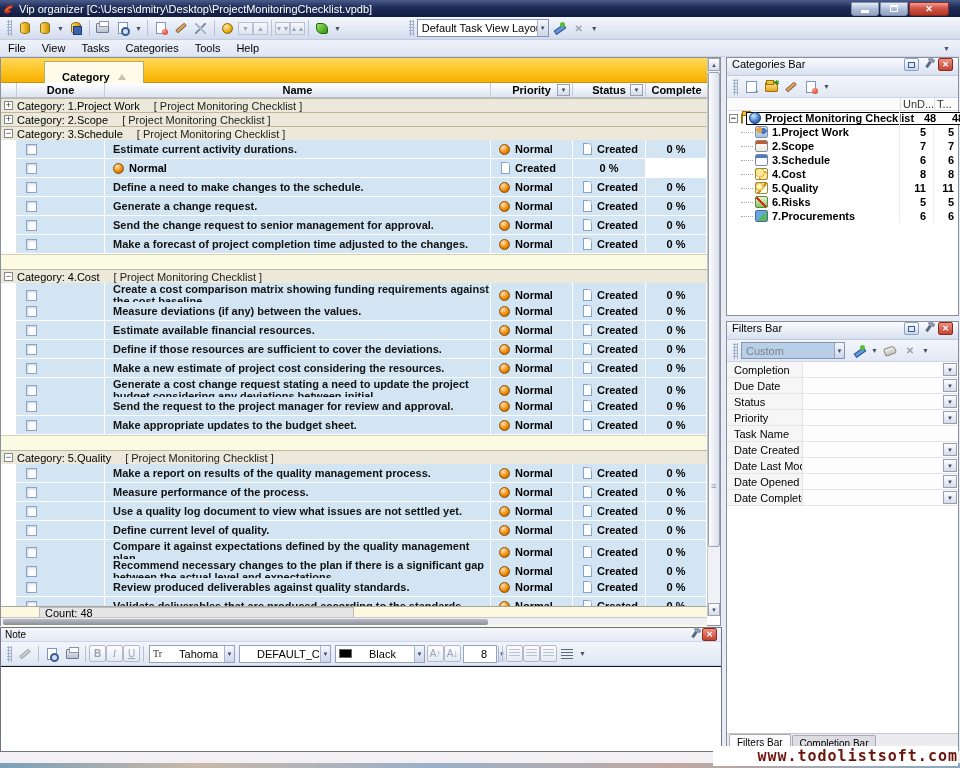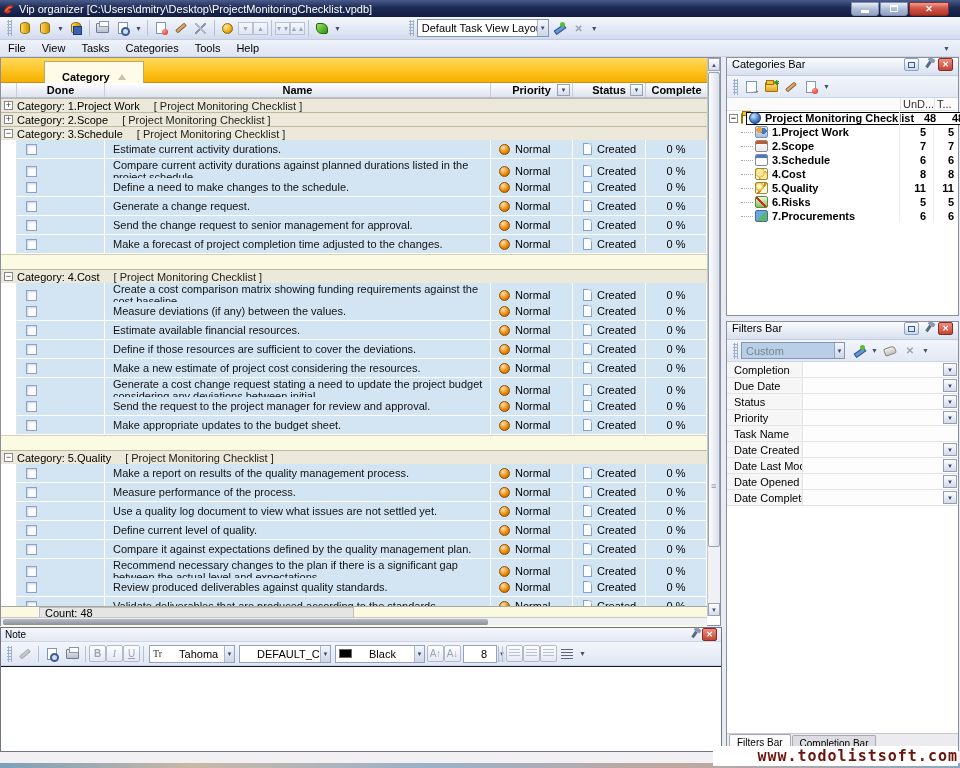--- a/index.html
+++ b/index.html
@@ -79,21 +79,21 @@
   .hcell { display:flex; align-items:center; justify-content:center; border-right:1px solid #c6cdda; position:relative; }
   .filtbtn { position:absolute; right:2px; top:1px; width:13px; height:12px; border:1px solid #96a0b4;
     background:linear-gradient(#fdfdfe,#d4dbe8); display:flex; align-items:center; justify-content:center; font-size:6px; color:#3a4a66; }
   .gridrows { position:absolute; left:0; top:40px; width:706px; height:565px; overflow:hidden; background:#fff; }
   .row { width:706px; }
   .catrow { height:14px; background:#ece9da; border-top:1px solid #bcb8a2; display:flex; align-items:center; }
   .exp { width:9px; height:9px; border:1px solid #888; background:#fff; margin:0 4px 0 3px; flex:none;
     font-size:9px; line-height:7px; text-align:center; color:#333; }
   .catlab { margin-right:14px; }
   .catsuf { color:#222; }
-  .taskrow { height:19px; display:grid; grid-template-columns:16px 88px 386px 82px 73px 61px; background:#fff; }
+  .taskrow { height:19px; display:grid; grid-template-columns:16px 88px 386px 82px 73px 61px; background:#fff;font-weight:bold; }
   .tc { background:#d3e5f3; border-right:1px solid #fff; border-bottom:1px solid #fff; display:flex; align-items:center; }
   .c-exp { background:#fff; border-right:1px solid #e4e4e4; }
   .c-done { justify-content:flex-start; padding-left:9px; }
   .cb { width:11px; height:11px; background:#fdfdfd; border:1px solid #8ea2c2; box-shadow:inset 1px 1px 2px #c8d4e4; }
   .c-name { padding-left:8px; color:#111; }
   .c-pri { padding-left:8px; gap:5px; }
   .c-sta { padding-left:10px; gap:5px; }
   .c-com { justify-content:center; }
   .pball { width:11px; height:11px; border-radius:50%; flex:none;
     background:radial-gradient(circle at 35% 28%, #ffe2b8, #f08b05 55%, #a85800); border:1px solid #8a4e00; }
@@ -353,21 +353,20 @@
           <div class="sdoc"></div>
           <div>Created</div>
         </div>
         <div class="tc c-com">0 %</div>
       </div>
       <div class="row taskrow">
         <div class="tc c-exp"></div>
         <div class="tc c-done">
           <div class="cb"></div>
         </div>
-        <div class="tc c-name">Compare current activity durations against planned durations listed in the project schedule.</div>
         <div class="tc c-pri">
           <div class="pball"></div>
           <div>Normal</div>
         </div>
         <div class="tc c-sta">
           <div class="sdoc"></div>
           <div>Created</div>
         </div>
         <div class="tc c-com">0 %</div>
       </div>

